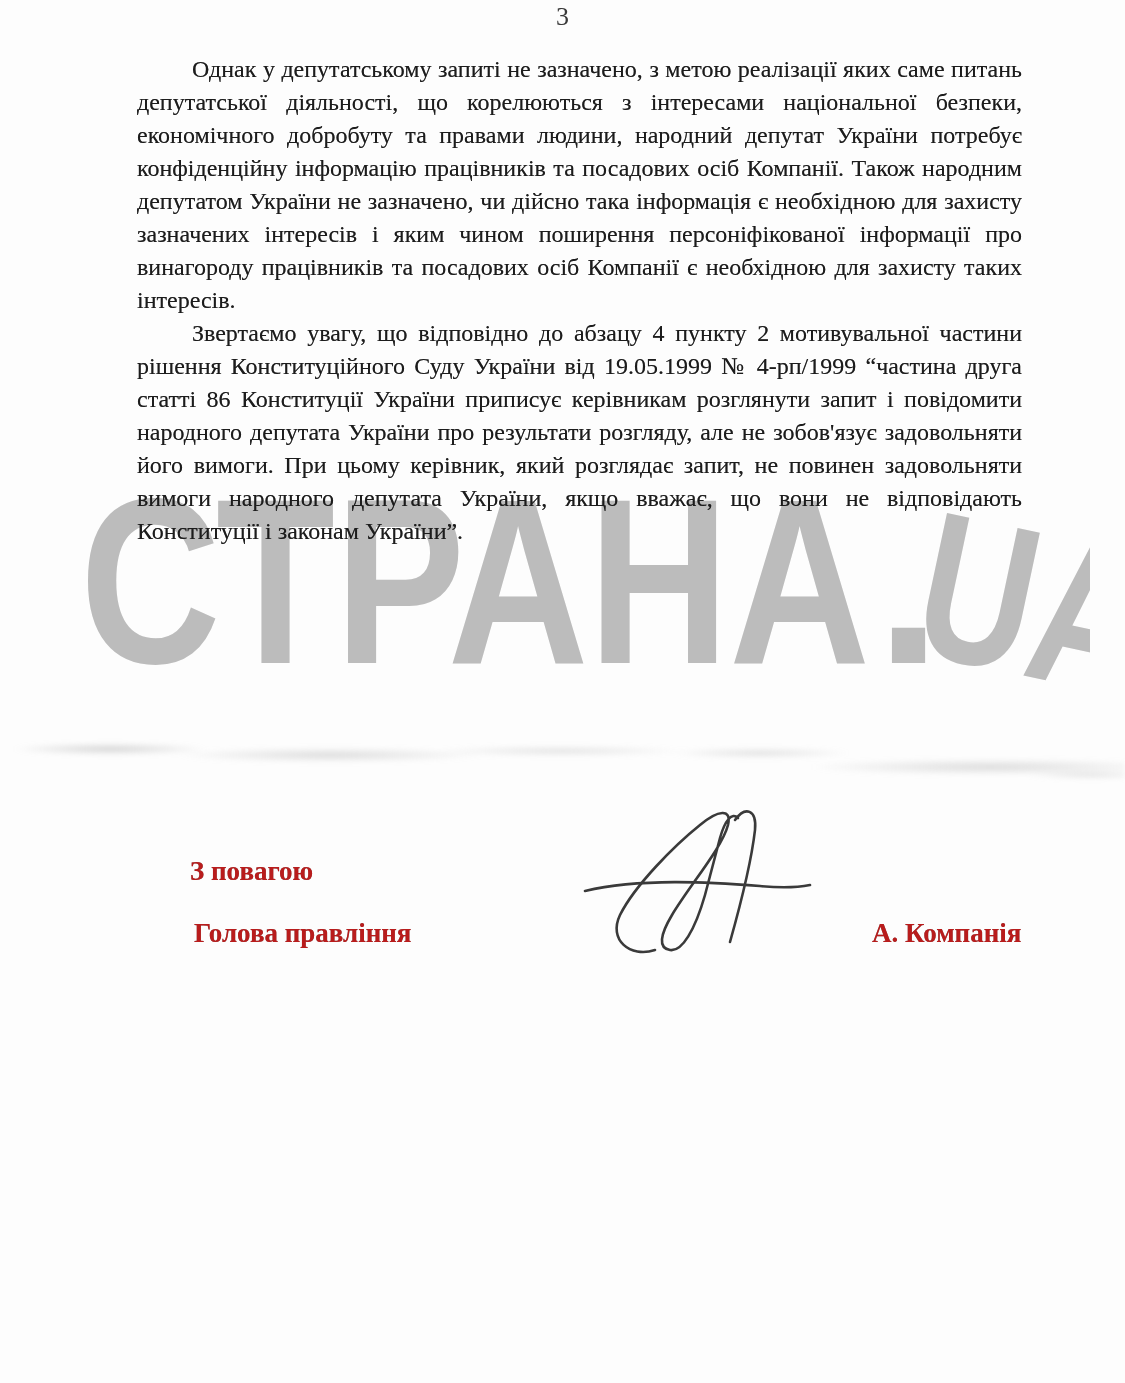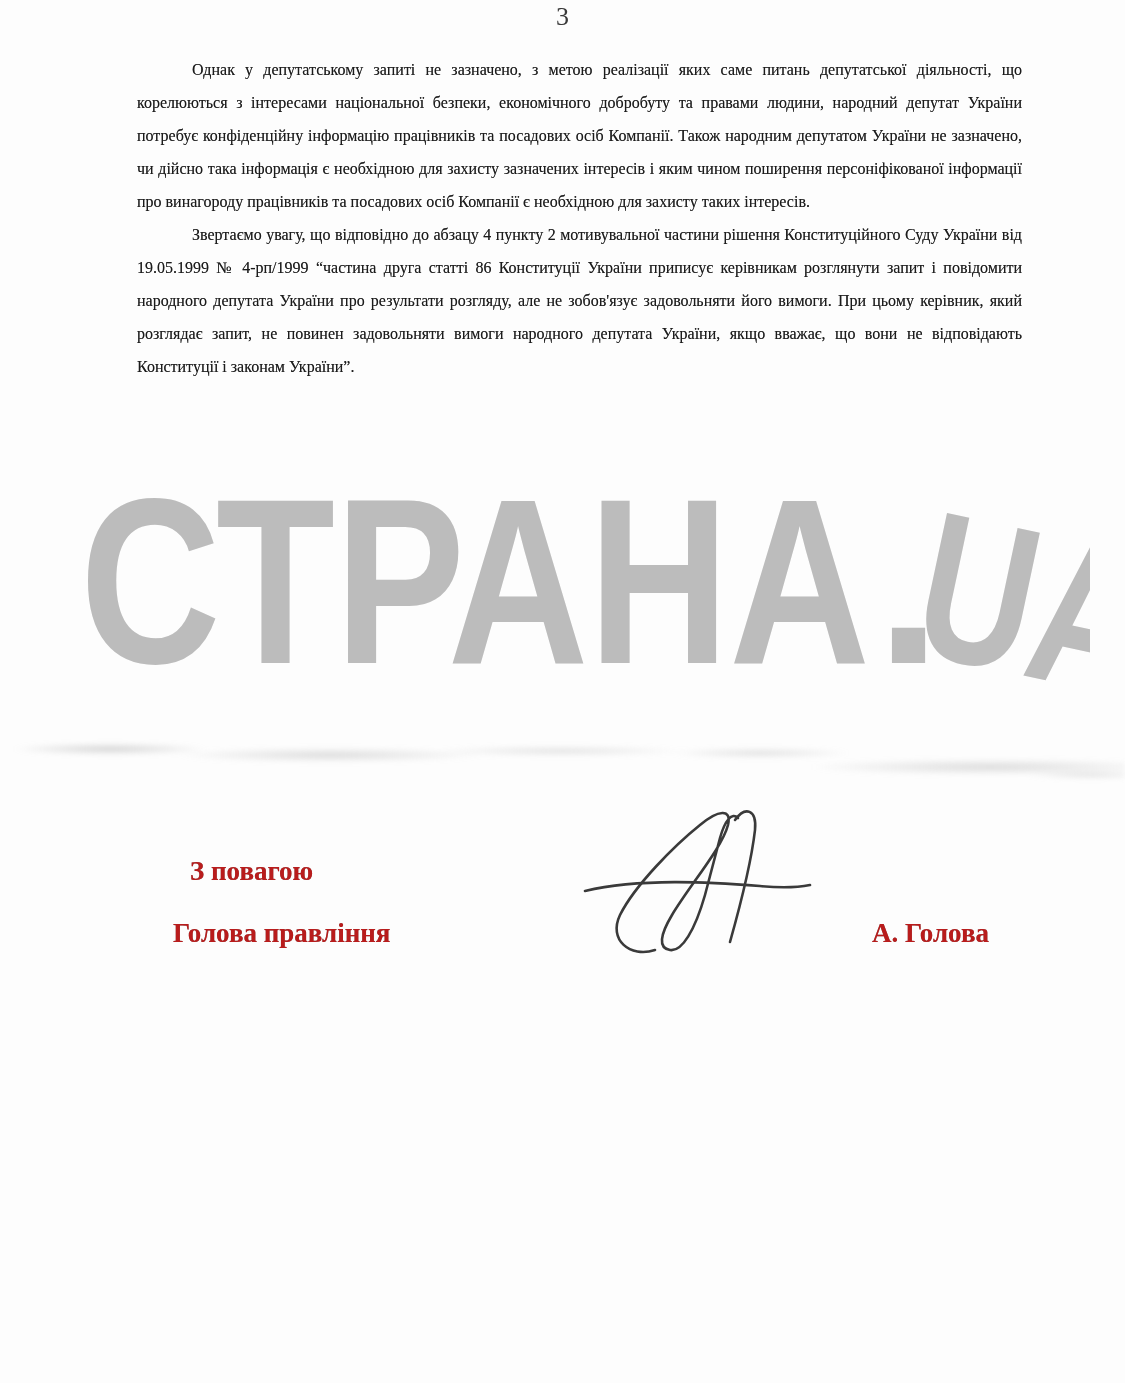--- a/index.html
+++ b/index.html
@@ -37,21 +37,21 @@
     font-family: "Liberation Sans", "DejaVu Sans", sans-serif;
     font-weight: bold;
     fill-opacity: 0.78;
   }
   .letter-body {
     position: absolute;
     left: 137px;
     top: 53px;
     width: 885px;
     z-index: 2;
-    font-size: 16px;
+    font-size: 24px;
     line-height: 33px;
     text-align: justify;
     text-shadow: 0 0 0.6px rgba(20,20,20,0.55);
   }
   .letter-body p {
     margin: 0;
     text-indent: 55px;
   }
   .seg-italic {
   }
@@ -74,21 +74,21 @@
   .sig-greeting, .sig-title, .sig-name {
     position: absolute;
     z-index: 2;
     font-size: 27px;
     font-weight: bold;
     color: #b91c1c;
     text-shadow: 0 0 0.6px rgba(20,20,20,0.5);
     white-space: nowrap;
   }
   .sig-greeting { left: 190px; top: 856px; }
-  .sig-title    { left: 173px; top: 918px; }
+  .sig-title    { left: 194px; top: 918px; }
   .sig-name     { left: 872px; top: 918px; }
   .signature-svg {
     position: absolute;
     left: 560px;
     top: 790px;
     z-index: 2;
   }
   .signature-svg path {
     fill: none;
     stroke: #3a3a3a;
@@ -119,15 +119,15 @@
   <div class="sig-greeting">З повагою</div>
 
   <div class="sig-title">Голова правління</div>
 
   <svg class="signature-svg" width="260" height="180" viewBox="0 0 260 180">
     <path d="M 95 160 C 70 168, 48 150, 60 125 C 75 95, 115 55, 140 35 C 158 20, 172 18, 168 35 C 162 58, 130 95, 112 125 C 100 145, 98 158, 110 160 C 122 162, 135 140, 145 105 L 160 48 C 165 30, 172 22, 178 28"></path>
     <path d="M 175 30 C 185 16, 197 19, 195 40 C 191 75, 179 120, 170 152"></path>
     <path d="M 25 101 C 80 88, 150 92, 200 96 C 220 98, 240 97, 250 95"></path>
   </svg>
 
-  <div class="sig-name">А. Голова</div>
+  <div class="sig-name">А. Компанія</div>
 
 </div>
 
 </body></html>

